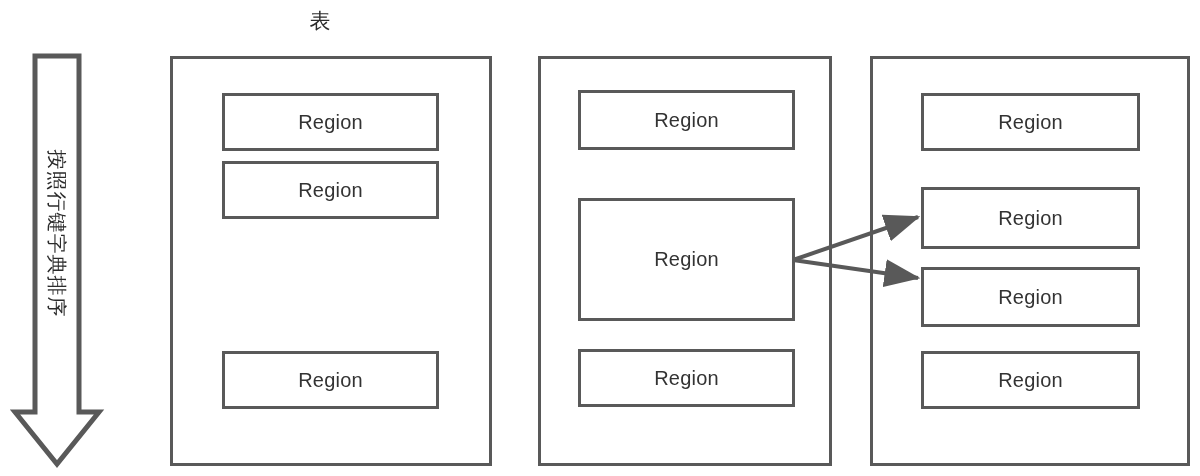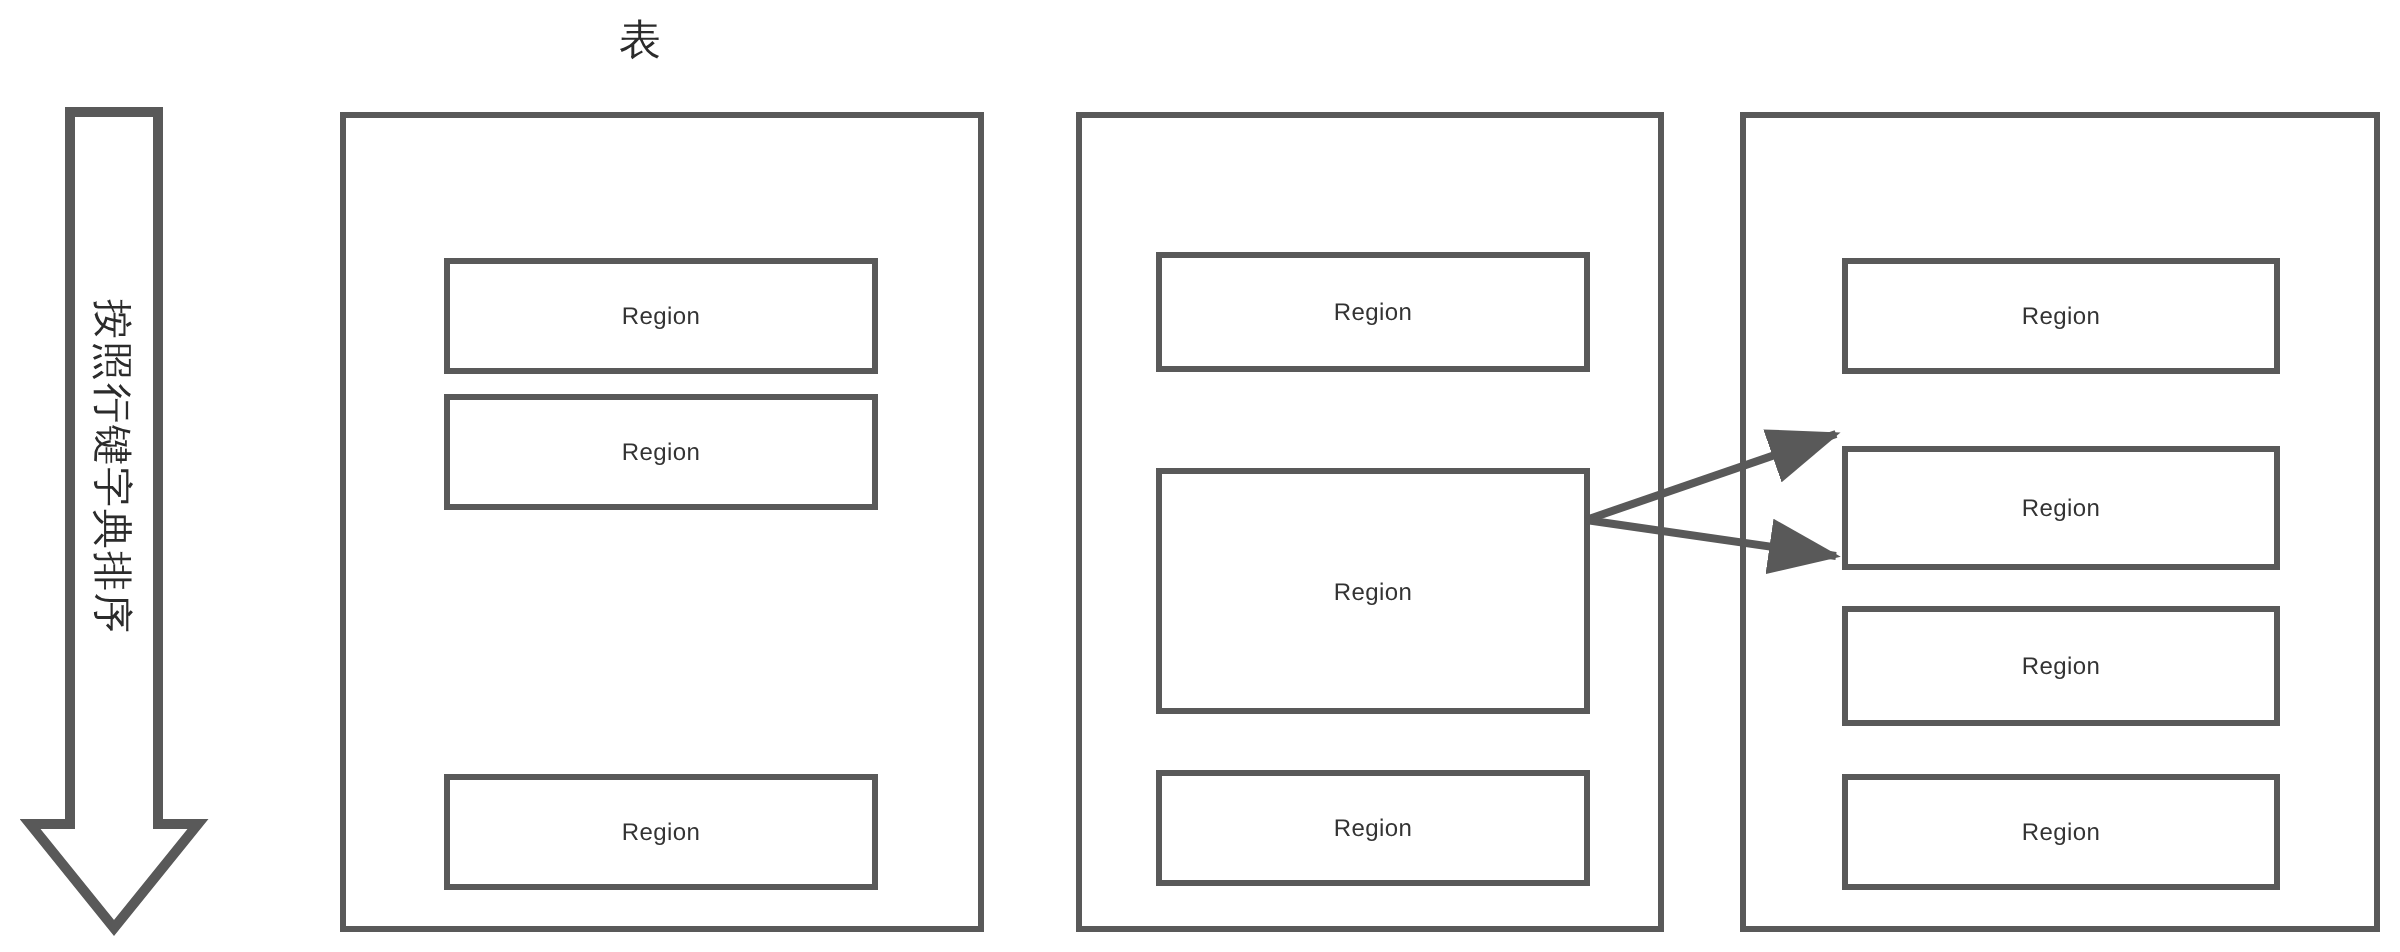--- a/index.html
+++ b/index.html
@@ -76,24 +76,23 @@
 
   
   .region {
     position: absolute;
     border: 3px solid #595959;
     background: #ffffff;
     box-sizing: border-box;
     display: flex;
     align-items: center;
     justify-content: center;
-    font-size: 12px;
+    font-size: 20px;
     color: #333333;
     letter-spacing: 0.2px;
-    margin-top: 36px;
   }
 
   
   #col-table .r1 { left: 49px;  top: 34px;  width: 217px; height: 58px; }
   #col-table .r2 { left: 49px;  top: 102px; width: 217px; height: 58px; }
   #col-table .r3 { left: 49px;  top: 292px; width: 217px; height: 58px; }
 
   
   #col-middle .r1 { left: 37px; top: 31px;  width: 217px; height: 60px; }
   #col-middle .r2 { left: 37px; top: 139px; width: 217px; height: 123px; }

